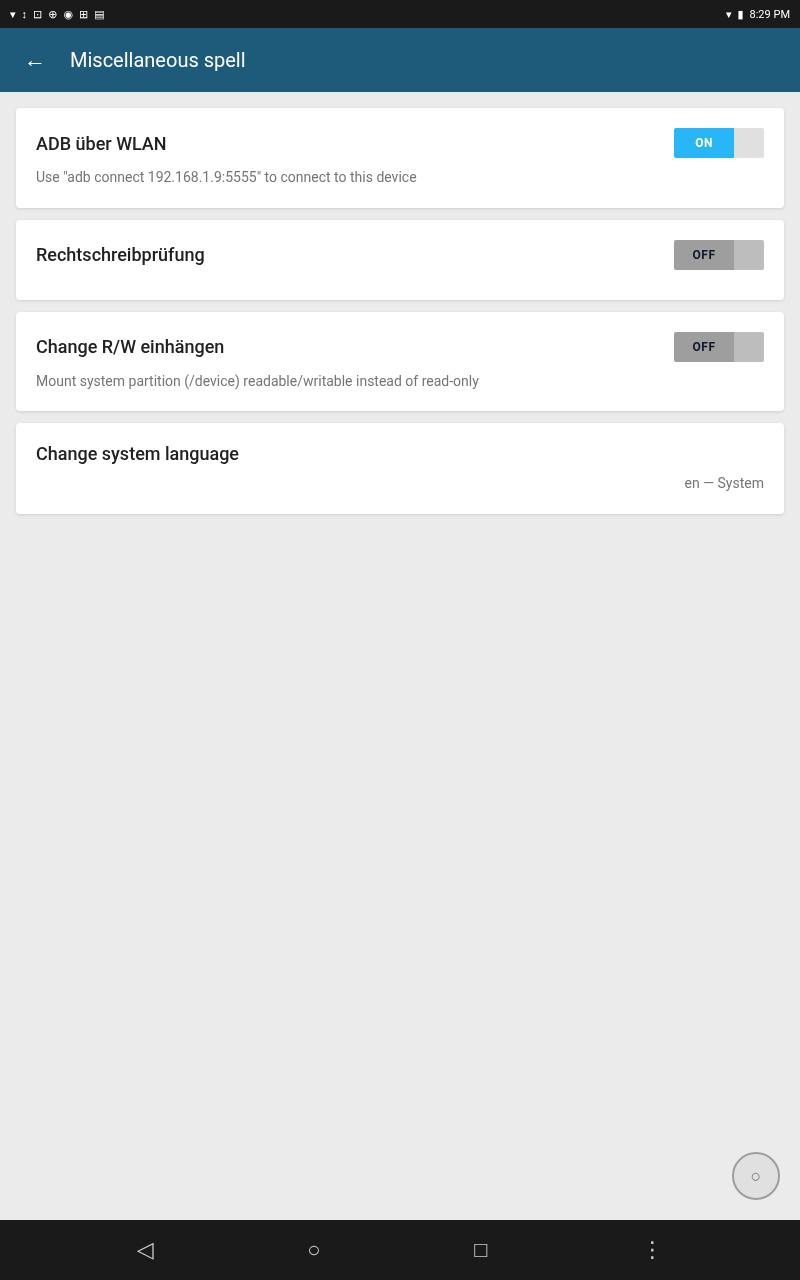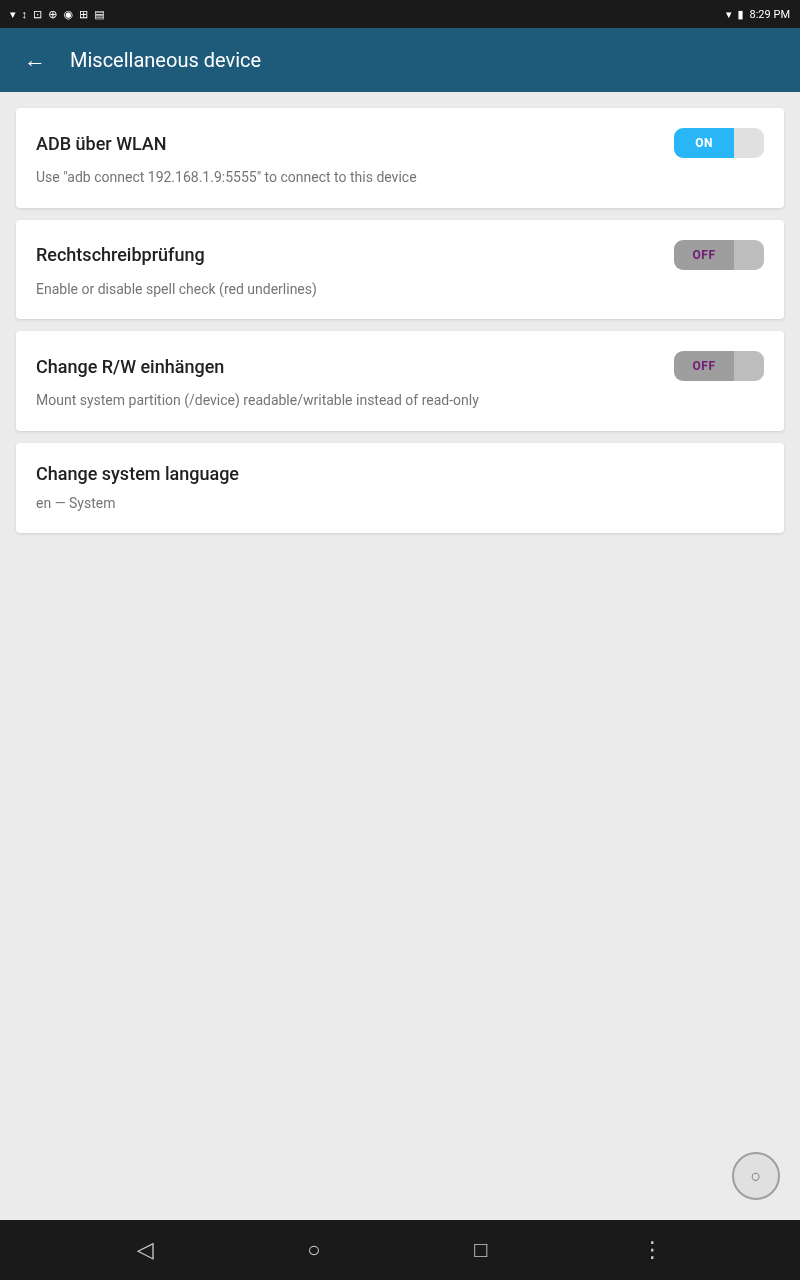--- a/index.html
+++ b/index.html
@@ -112,21 +112,21 @@
     .card-description {
       font-size: 14px;
       color: #757575;
       line-height: 1.4;
     }
 
     
     .toggle {
       width: 90px;
       height: 30px;
-      border-radius: 9px;
+      border-radius: 2px;
       display: flex;
       cursor: pointer;
       overflow: hidden;
       flex-shrink: 0;
     }
 
     .toggle.on {
       
     }
 
@@ -152,21 +152,21 @@
     }
 
     .toggle.on .toggle-segment.thumb {
       background-color: #e0e0e0;
       width: 30px;
     }
 
     
     .toggle.off .toggle-segment.label {
       background-color: #9e9e9e;
-      color: #701a75;
+      color: #0f172a;
       font-size: 12px;
       font-weight: bold;
       flex: 1;
       letter-spacing: 0.5px;
     }
 
     .toggle.off .toggle-segment.thumb {
       background-color: #bdbdbd;
       width: 30px;
     }
@@ -227,21 +227,21 @@
     <span class="status-icon">▾</span>
     <span class="status-icon">▮</span>
     <span class="status-icon">8:29 PM</span>
   </div>
 </div>
 
 <div class="app-bar">
   <button class="back-button">
     <span>←</span>
   </button>
-  <span class="app-bar-title">Miscellaneous device</span>
+  <span class="app-bar-title">Miscellaneous spell</span>
 </div>
 
 <div class="content">
 
   <div class="card">
     <div class="card-header">
       <span class="card-title">ADB über WLAN</span>
       <div class="toggle on">
         <span class="toggle-segment label">ON</span>
         <span class="toggle-segment thumb"></span>
@@ -251,35 +251,34 @@
   </div>
 
   <div class="card">
     <div class="card-header">
       <span class="card-title">Rechtschreibprüfung</span>
       <div class="toggle off">
         <span class="toggle-segment label">OFF</span>
         <span class="toggle-segment thumb"></span>
       </div>
     </div>
-    <p class="card-description">Enable or disable spell check (red underlines)</p>
   </div>
 
   <div class="card">
     <div class="card-header">
       <span class="card-title">Change R/W einhängen</span>
       <div class="toggle off">
         <span class="toggle-segment label">OFF</span>
         <span class="toggle-segment thumb"></span>
       </div>
     </div>
     <p class="card-description">Mount system partition (/device) readable/writable instead of read-only</p>
   </div>
 
-  <div class="card" style="cursor: pointer;">
+  <div class="card" style="cursor: pointer; text-align: right;">
     <div class="card-header">
       <span class="card-title">Change system language</span>
     </div>
     <p class="card-description">en — System</p>
   </div>
 
 </div>
 
 <div style="position: relative; height: 0;">
   <div class="fab" style="position: fixed; bottom: 80px; right: 20px;">

